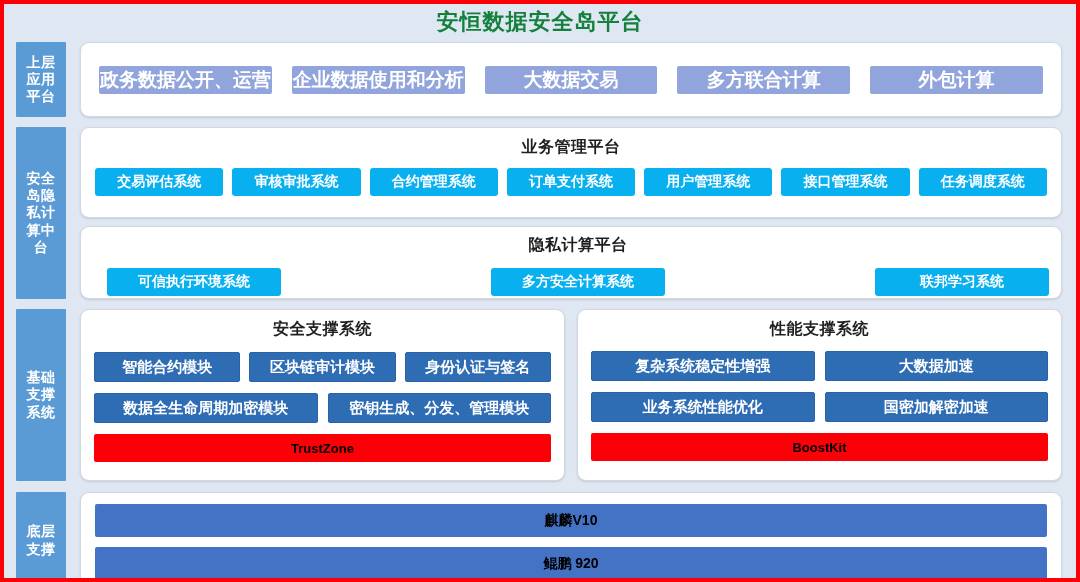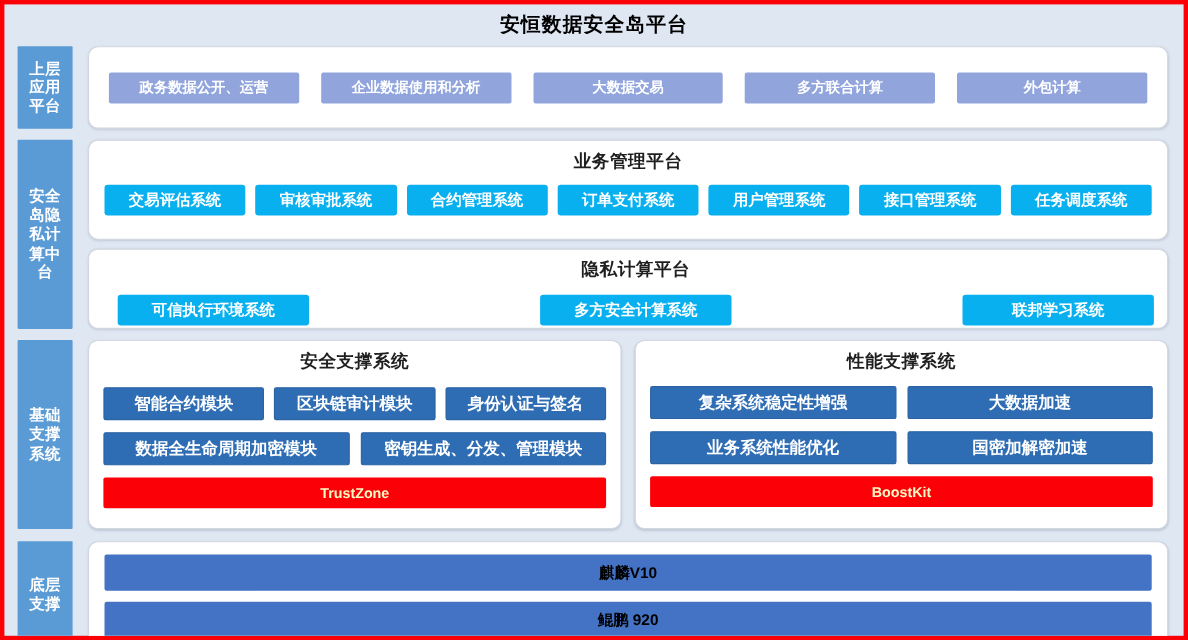--- a/index.html
+++ b/index.html
@@ -22,23 +22,23 @@
   }
 
   
   .title-bar {
     height: 36px;
     display: flex;
     align-items: center;
     justify-content: center;
   }
   .title-bar .title-text {
-    font-size: 18px;
+    font-size: 22px;
     font-weight: bold;
-    color: #000000;
+    color: #15803d;
     letter-spacing: 1px;
   }
 
   
   .row {
     display: flex;
     align-items: stretch;
     padding: 0 14px 0 12px;
     box-sizing: border-box;
   }
@@ -91,21 +91,21 @@
     align-items: center;
     justify-content: center;
     color: #ffffff;
     font-weight: bold;
     box-sizing: border-box;
     text-align: center;
     white-space: nowrap;
   }
   .pill-app {
     background: #91a5dc;
-    font-size: 13px;
+    font-size: 19px;
     height: 28px;
     border-radius: 2px;
     flex: 1;
   }
   .pill-cyan {
     background: #08b0ef;
     font-size: 14px;
     height: 28px;
     border-radius: 3px;
   }
@@ -114,21 +114,21 @@
     font-size: 15px;
     height: 30px;
     border-radius: 2px;
     border: 1px solid #2a62a2;
   }
   .pill-red {
     background: #fb0007;
     font-size: 13px;
     height: 28px;
     border-radius: 2px;
-    color: #fef9c3;
+    color: #000000;
   }
   .pill-deep {
     background: #4472c4;
     font-size: 14px;
     height: 33px;
     border-radius: 2px;
     color: #000000;
   }
 
   

